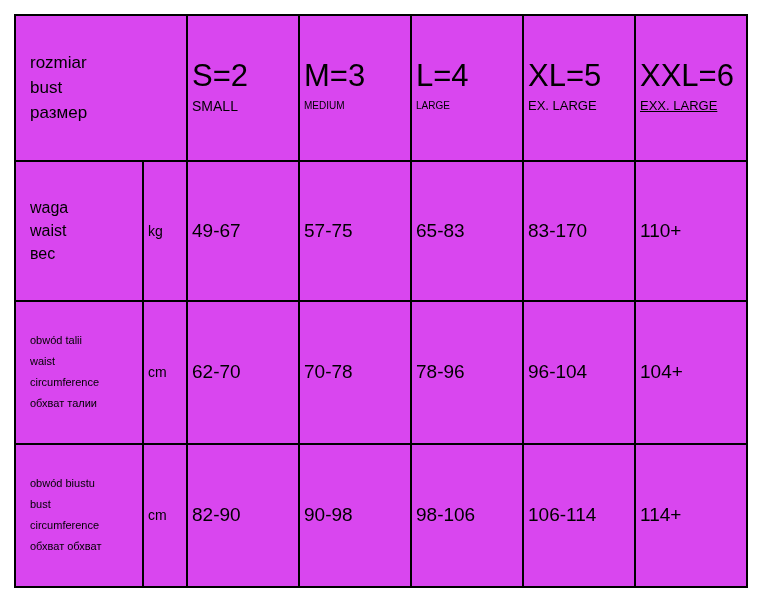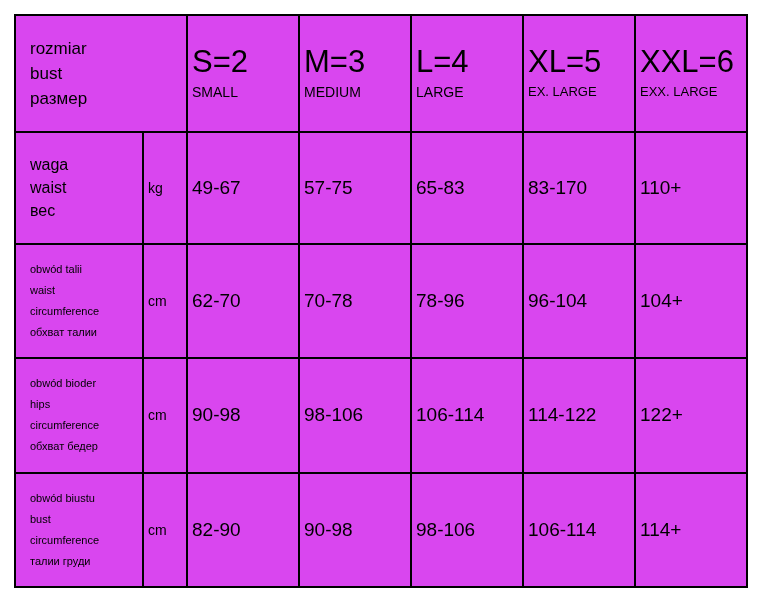--- a/index.html
+++ b/index.html
@@ -46,27 +46,27 @@
     font-size: 17px;
     line-height: 25px;
   }
   .hdr-label div { white-space: nowrap; }
   .size-code {
     font-size: 31px;
     line-height: 34px;
     letter-spacing: 0px;
   }
   .size-word {
-    font-size: 14px;
+    font-size: 10px;
     line-height: 20px;
     margin-top: 3px;
   }
   .size-word.small-word { font-size: 14px; }
   .size-word.xl-word { font-size: 13px; }
-  .size-word.xxl-word { font-size: 13px; }
+  .size-word.xxl-word { font-size: 13px; text-decoration: underline; }
 
   
   .row-label {
     text-align: left !important;
     padding-left: 14px !important;
     font-size: 16px;
     line-height: 23px;
   }
   .row-label.small-label { font-size: 11px; line-height: 21px; }
   .row-label div { white-space: nowrap; }
@@ -145,41 +145,27 @@
           <div>обхват талии</div>
         </td>
         <td class="unit-cell">cm</td>
         <td class="value-cell">62-70</td>
         <td class="value-cell">70-78</td>
         <td class="value-cell">78-96</td>
         <td class="value-cell">96-104</td>
         <td class="value-cell">104+</td>
       </tr>
 
-      <tr class="r-hips">
-        <td class="row-label small-label">
-          <div>obwód bioder</div>
-          <div>hips</div>
-          <div>circumference</div>
-          <div>обхват бедер</div>
-        </td>
-        <td class="unit-cell">cm</td>
-        <td class="value-cell">90-98</td>
-        <td class="value-cell">98-106</td>
-        <td class="value-cell">106-114</td>
-        <td class="value-cell">114-122</td>
-        <td class="value-cell">122+</td>
-      </tr>
 
       <tr class="r-bust">
         <td class="row-label small-label">
           <div>obwód biustu</div>
           <div>bust</div>
           <div>circumference</div>
-          <div>талии груди</div>
+          <div>обхват обхват</div>
         </td>
         <td class="unit-cell">cm</td>
         <td class="value-cell">82-90</td>
         <td class="value-cell">90-98</td>
         <td class="value-cell">98-106</td>
         <td class="value-cell">106-114</td>
         <td class="value-cell">114+</td>
       </tr>
     </tbody>
   </table>

